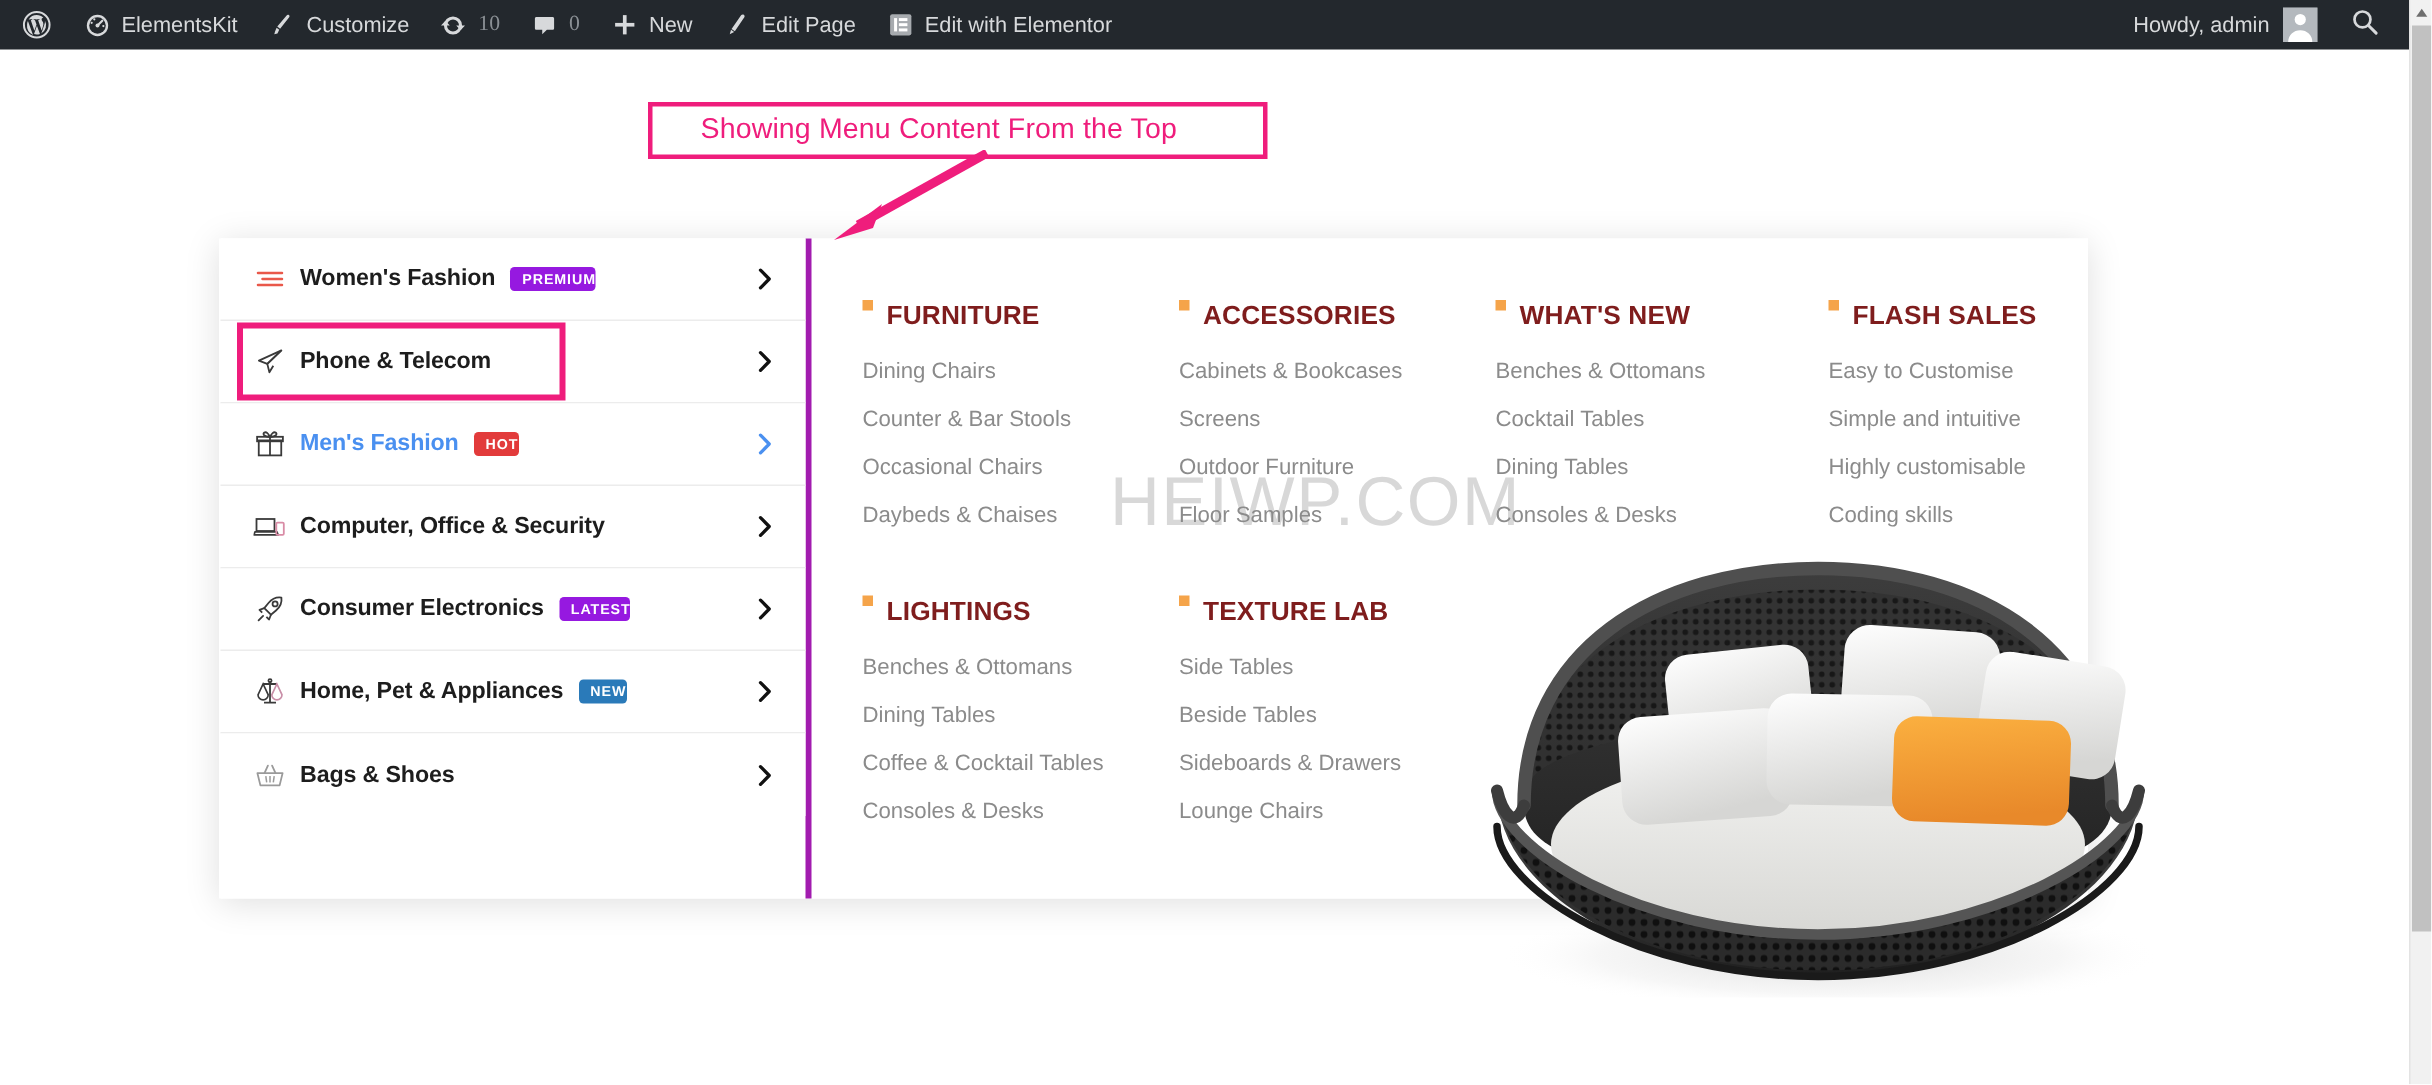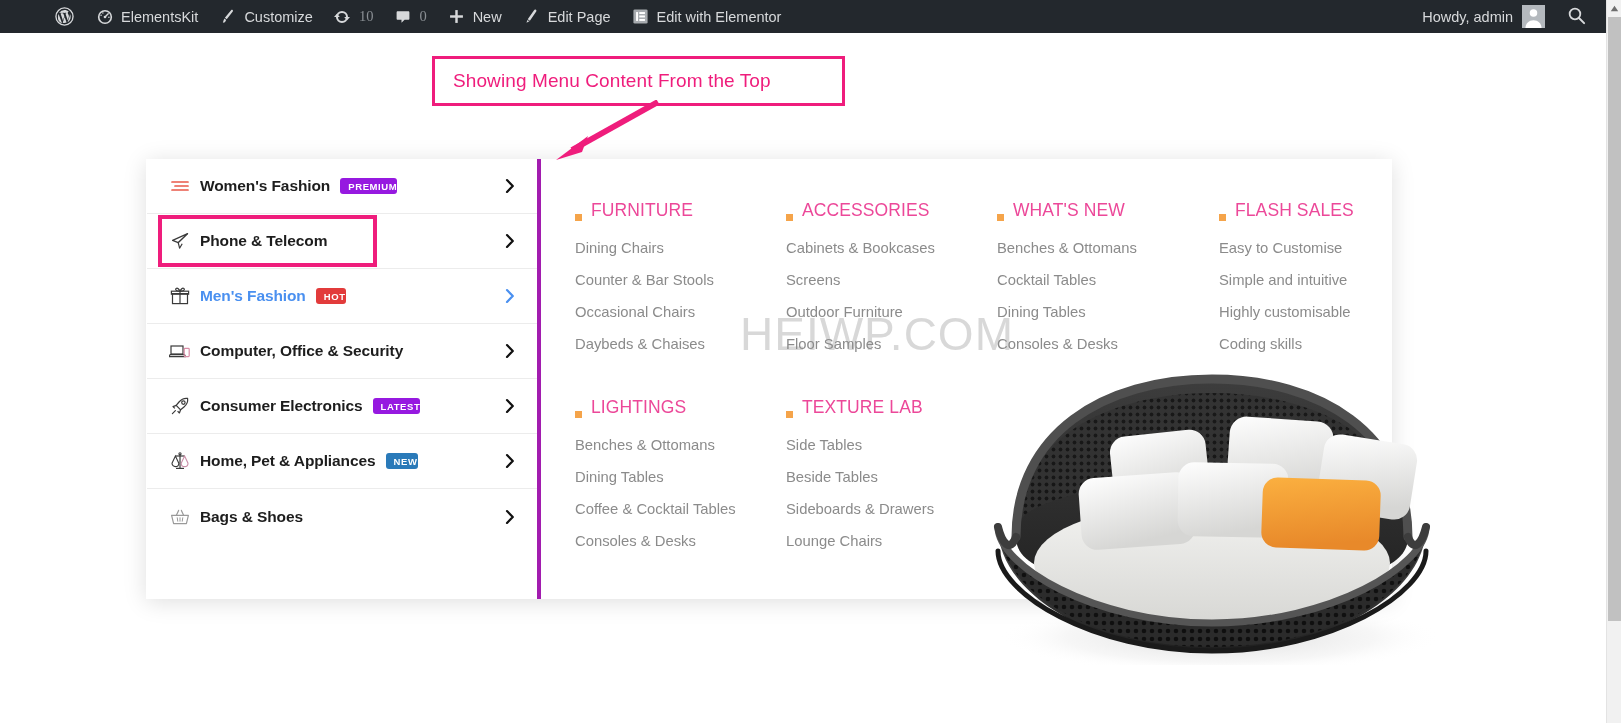--- a/index.html
+++ b/index.html
@@ -19,21 +19,21 @@
   
   .adminbar {
     position: absolute; top: 0; left: 0;
     width: 1606px; height: 33px;
     background: #23282d;
     display: flex; align-items: center;
     color: #d7d9db;
     font-size: 14.5px;
     z-index: 40;
   }
-  .ab-left { display: flex; align-items: center; height: 100%; padding-left: 6px; margin-left: 40px; }
+  .ab-left { display: flex; align-items: center; height: 100%; padding-left: 6px; }
   .ab-right { margin-left: auto; display: flex; align-items: center; height: 100%; padding-right: 14px; }
   .ab-item {
     display: flex; align-items: center; gap: 7px;
     height: 100%; padding: 0 10px;
     white-space: nowrap; color: #d7d9db;
     cursor: pointer;
   }
   .ab-item .ab-ico { display: flex; align-items: center; justify-content: center; width: 19px; height: 19px; }
   .ab-item .ab-ico svg { display: block; }
   .ab-count { color: #8a8f94; font-family: Liberation Serif, serif; }
@@ -62,26 +62,26 @@
   }
   .sb-thumb {
     position: absolute; top: 17px; left: 1px;
     width: 13px; height: 604px;
     background: #c1c1c1;
   }
 
   
   .callout {
     position: absolute;
-    left: 432px; top: 56px;
-    width: 413px; height: 50px;
+    left: 432px; top: 68px;
+    width: 413px; height: 38px;
     border: 3px solid #ef1d7c;
     background: #ffffff;
     display: flex; align-items: center;
-    padding-left: 18px;
+    padding-left: 32px;
     z-index: 30;
   }
   .callout-text {
     color: #ef1d7c;
     font-size: 19px;
     letter-spacing: .1px;
     white-space: nowrap;
   }
   .callout-arrow {
     position: absolute; left: 548px; top: 100px;
@@ -177,24 +177,24 @@
   }
   .mega-cols {
     position: relative;
     display: grid;
     grid-template-columns: 211px 211px 222px 208px;
     padding: 41px 0 0 35px;
     row-gap: 45px;
     z-index: 3;
   }
   .col-title {
-    display: flex; align-items: flex-end;
+    display: flex; align-items: flex-start;
     font-size: 17.5px;
-    font-weight: normal;
-    color: #ec4899;
+    font-weight: bold;
+    color: #7f1d1d;
     letter-spacing: .1px;
     margin-bottom: 19px;
     white-space: nowrap;
   }
   .col-title .sq {
     width: 7px; height: 7px;
     background: #f5a44a;
     margin-right: 9px;
     display: inline-block;
   }

